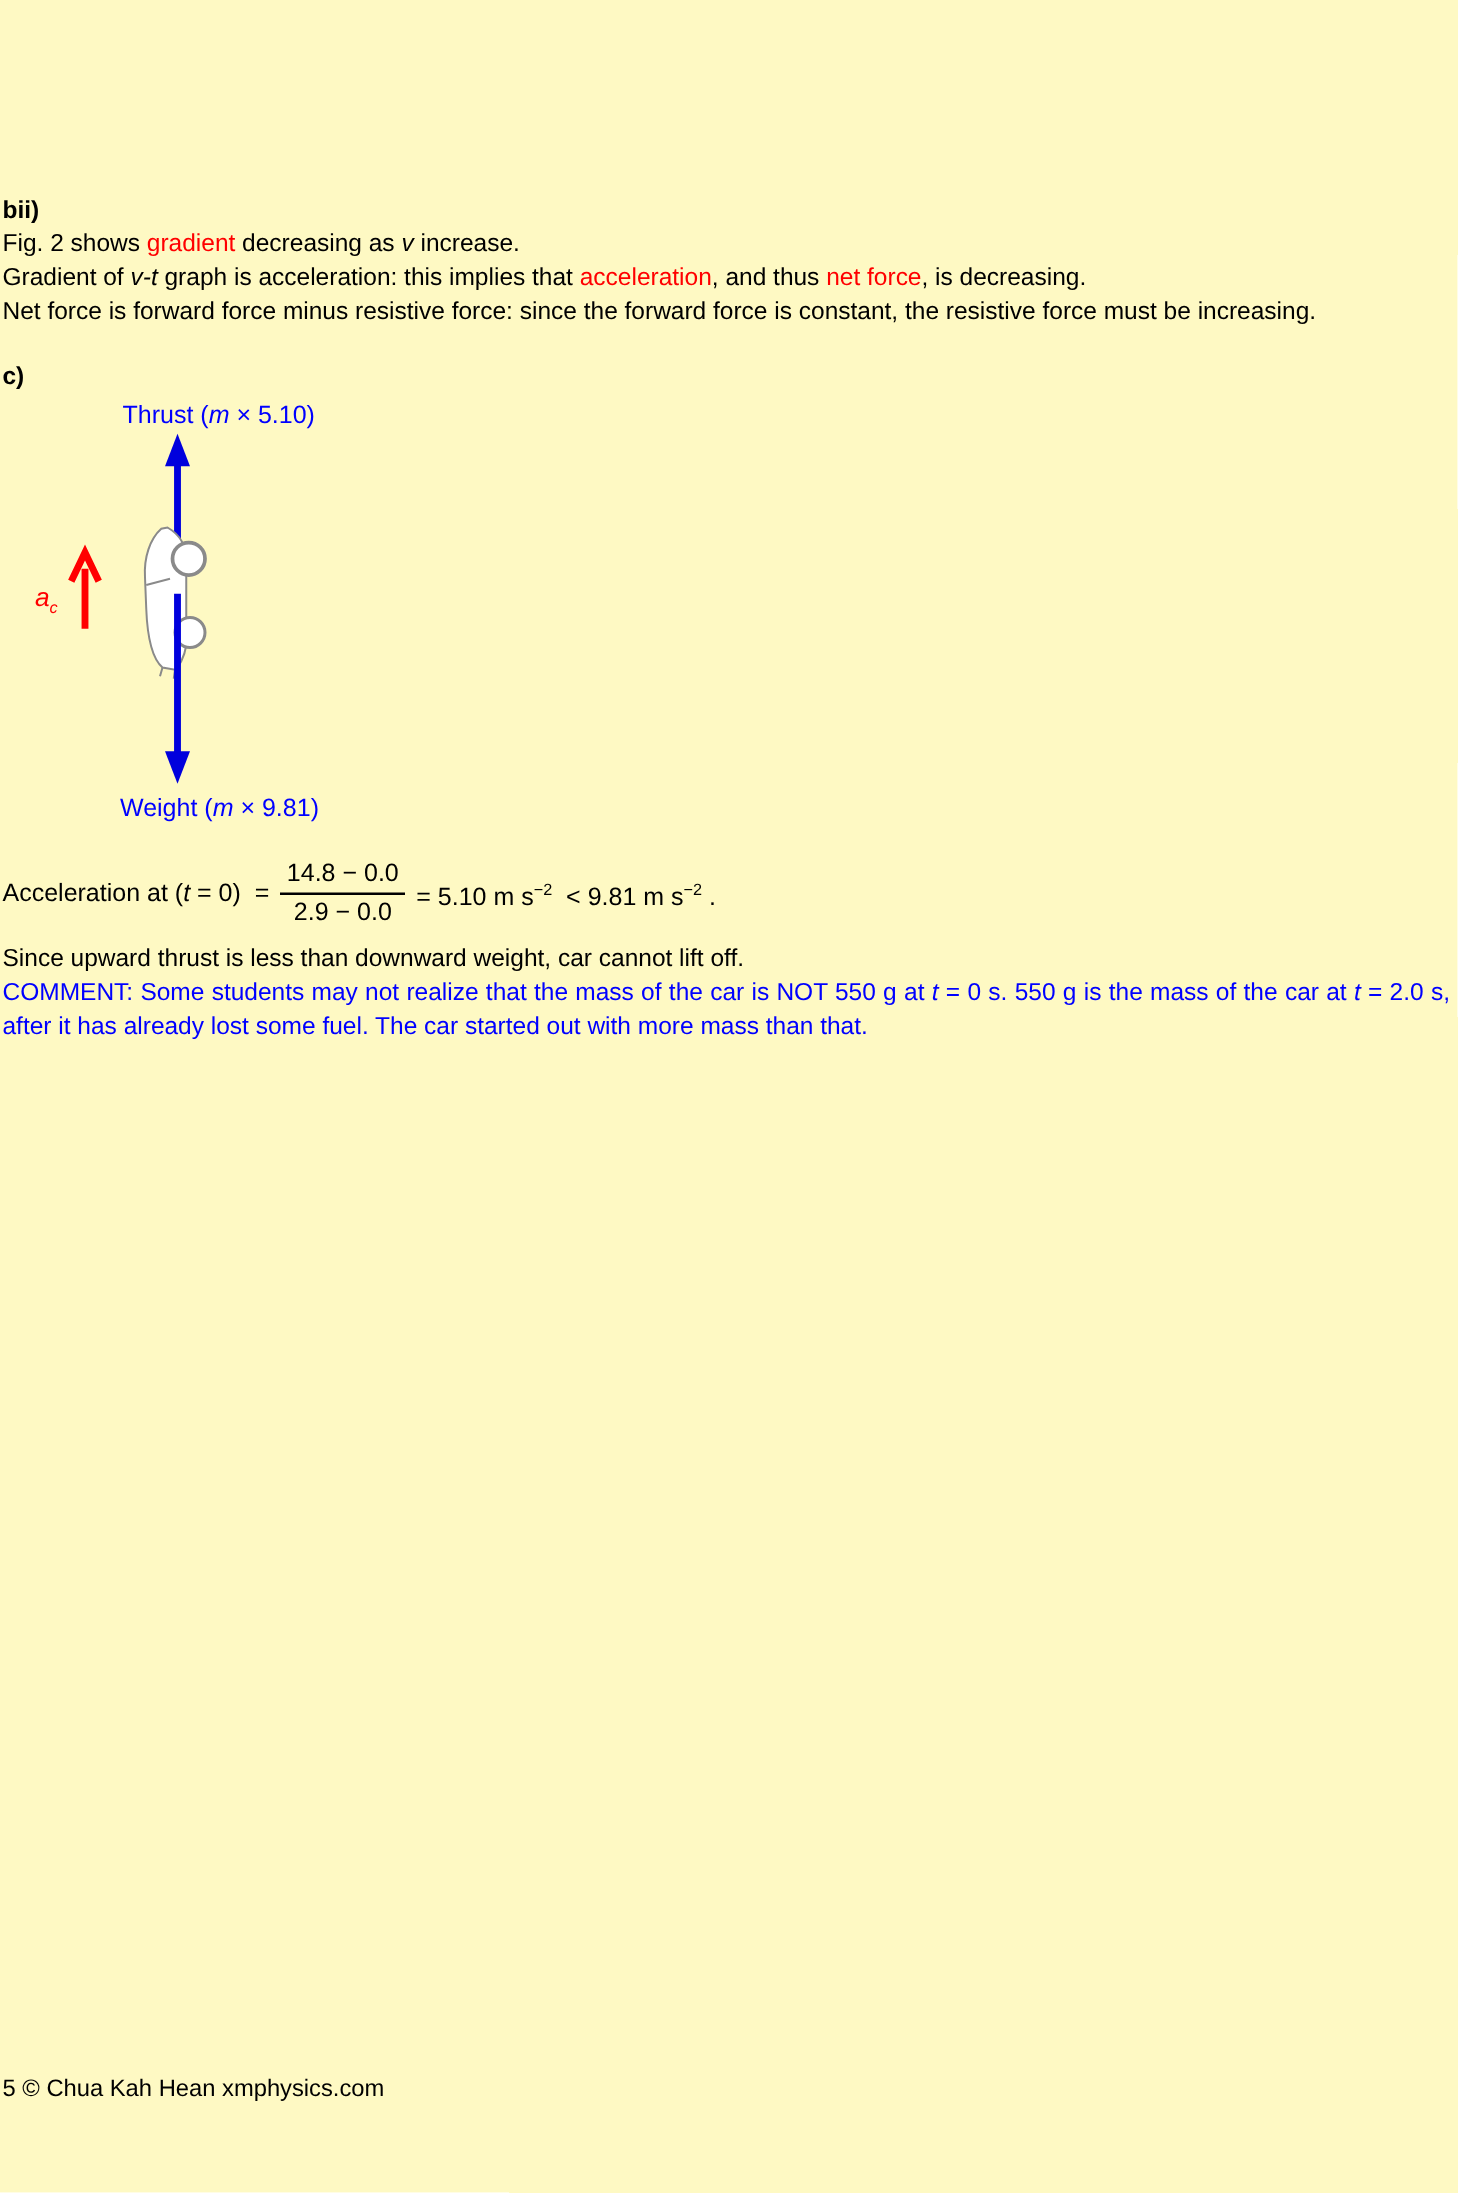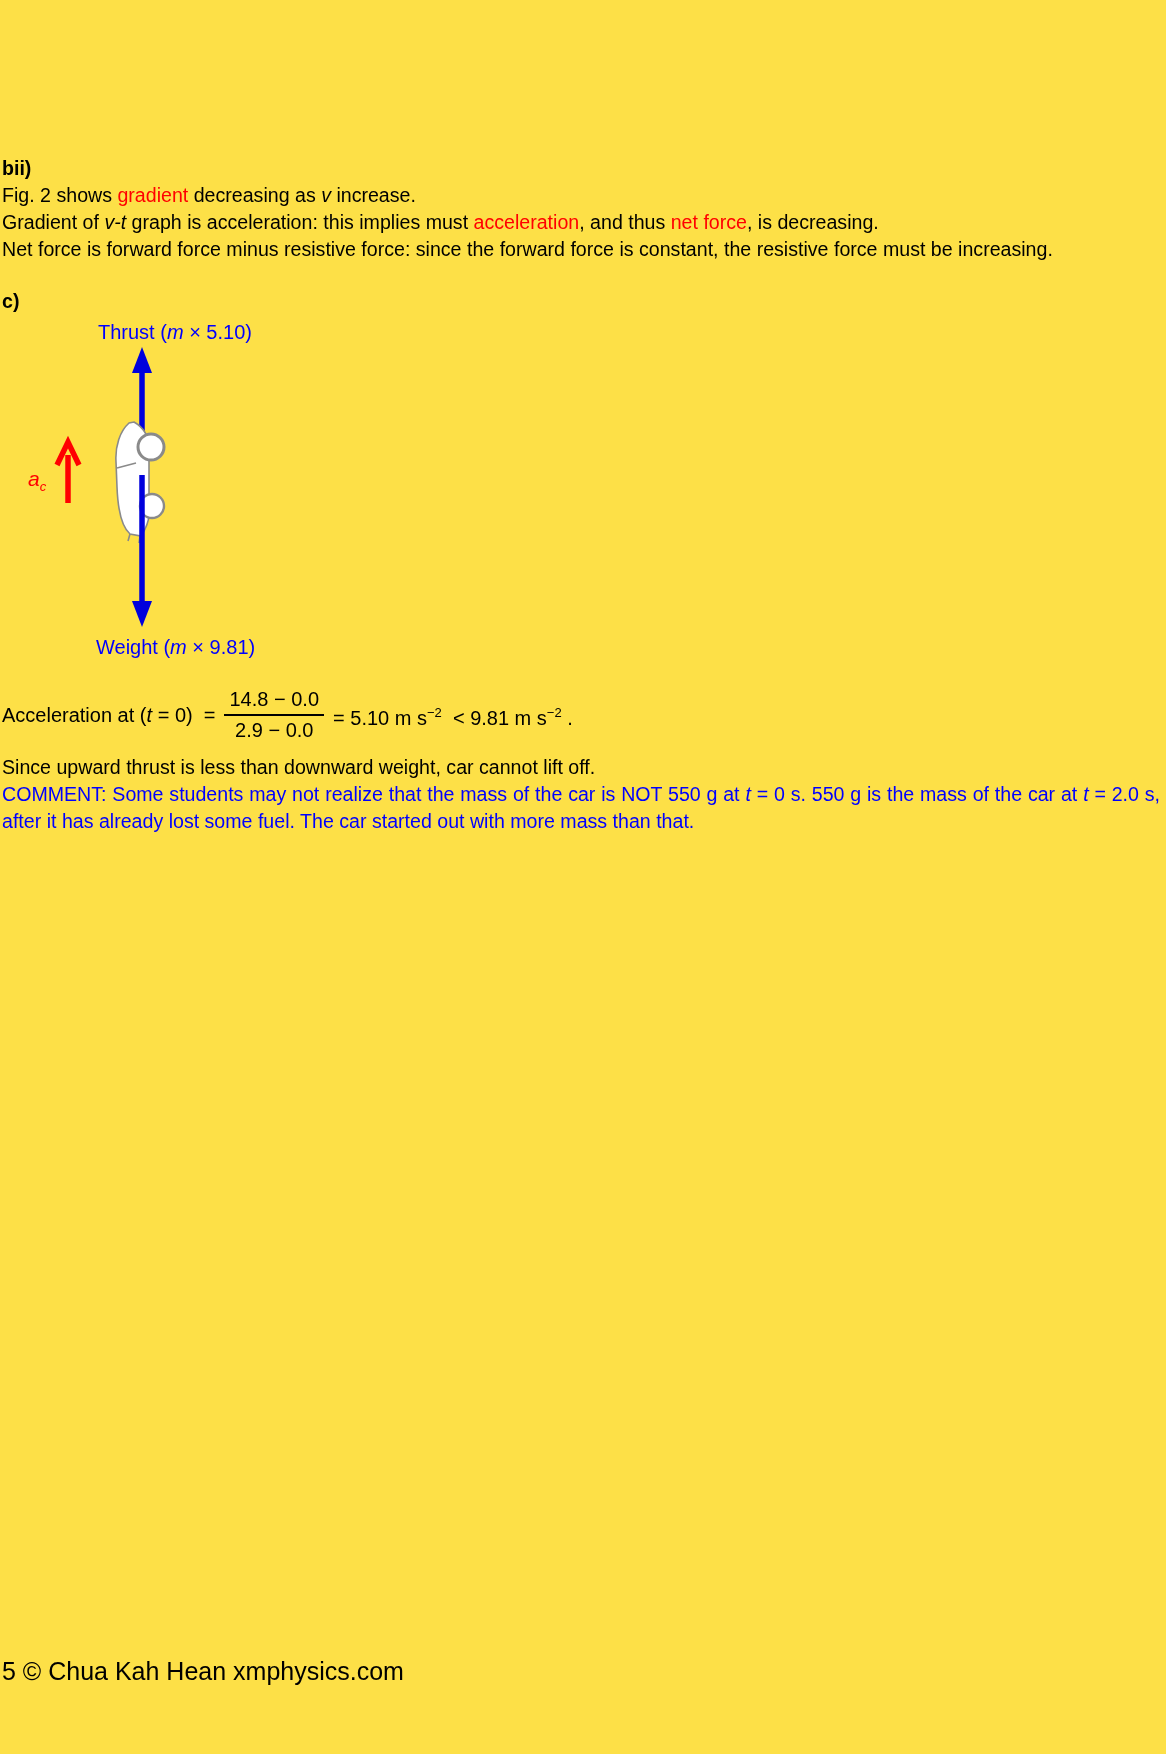--- a/index.html
+++ b/index.html
@@ -1,17 +1,17 @@
 <!DOCTYPE html>
 <html style="--red: #ff0000; --blue: #0000ff; --arrow_blue: #0000dd; --car_gray: #8a8a8a;"><head>
 <meta charset="utf-8">
 <style>
   html,body { margin:0; padding:0; background:#fff; }
   .page {
-    position:relative; width:1166px; height:1754px; background:#fde047;
+    position:relative; width:1166px; height:1754px; background:#fef9c3;
     font-family:"Liberation Sans", sans-serif; font-size:19.6px; line-height:27px;
     color:#000; overflow:hidden;
   }
   .content { position:absolute; top:155px; left:2px; right:6px; }
   p { margin:0; }
   .bold { font-weight:bold; }
   .just { text-align:justify; }
   .red { color:var(--red,#f00); }
   .blue { color:var(--blue,#00f); }
   .it { font-style:italic; }
@@ -32,33 +32,33 @@
   .car-stroke { stroke:var(--car_gray,#8a8a8a); fill:#fff; }
 
   .equation { display:flex; align-items:center; padding:5px 0 6px 0; font-size:20px; }
   .eqrun { white-space:pre; }
   .frac { display:inline-block; text-align:center; vertical-align:middle; margin:4px 9px; }
   .frac .num { display:block; border-bottom:2px solid #000; padding:0 5px 1px 5px; }
   .frac .den { display:block; padding-top:1px; }
   sup { font-size:13px; }
   sub { font-size:13px; }
 
-  .footer { position:absolute; left:2px; top:1658px; font-size:25px; }
+  .footer { position:absolute; left:2px; top:1658px; font-size:19px; }
 </style>
 </head>
 <body>
 
 <div class="page">
   <div class="content">
 
     <p class="bold">bii)</p>
 
     <p><span>Fig. 2 shows </span><span class="red">gradient</span><span> decreasing as </span><span class="it">v</span><span> increase.</span></p>
 
-    <p><span>Gradient of </span><span class="it">v-t</span><span> graph is acceleration: this implies must </span><span class="red">acceleration</span><span>, and thus </span><span class="red">net force</span><span>, is decreasing.</span></p>
+    <p><span>Gradient of </span><span class="it">v-t</span><span> graph is acceleration: this implies that </span><span class="red">acceleration</span><span>, and thus </span><span class="red">net force</span><span>, is decreasing.</span></p>
 
     <p class="just">Net force is forward force minus resistive force: since the forward force is constant, the resistive force must be increasing.</p>
 
     <p class="bold c-head">c)</p>
 
     <div class="figure">
       <svg class="fig-svg" width="1166" height="362" viewBox="0 0 1166 362">
 
         <g>
           <line class="arrow-blue" x1="140" y1="56" x2="140" y2="148" stroke-width="5.5"></line>

